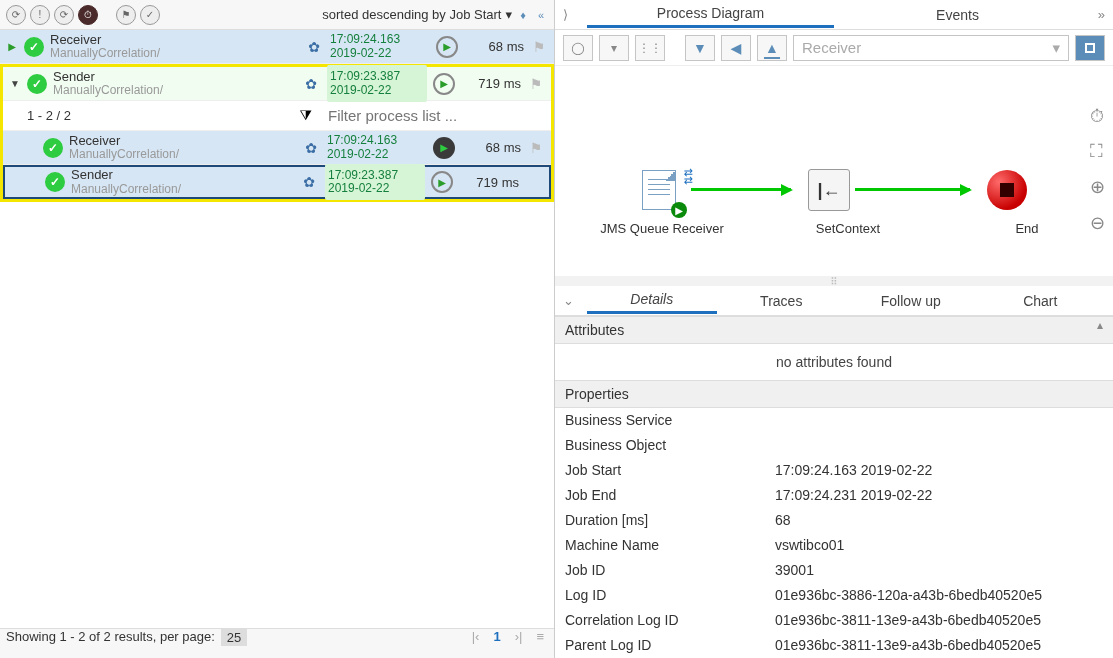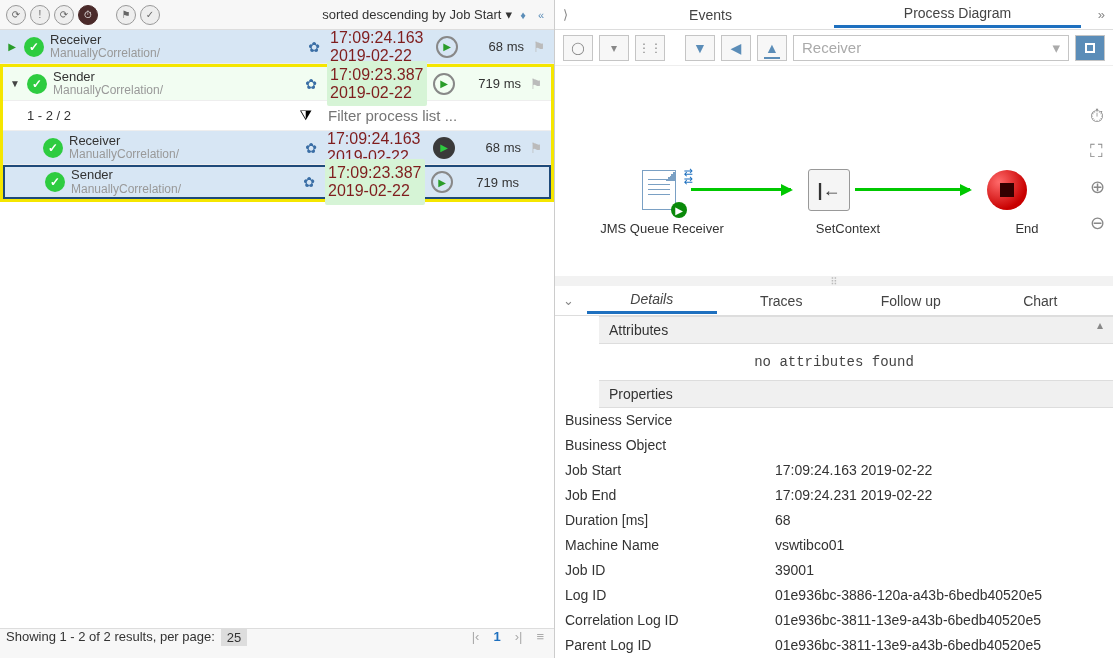--- a/index.html
+++ b/index.html
@@ -30,21 +30,21 @@
   .tri { width: 12px; display: inline-flex; justify-content: center; font-size: 10px; color: #2a9d2a; cursor: pointer; }
   .tri.down { color: #444; }
   .status-circle {
     width: 20px; height: 20px; border-radius: 50%; background: #2ecc40; color: #fff;
     display: inline-flex; align-items: center; justify-content: center; font-size: 12px; font-weight: bold;
   }
   .row-main { flex: 1; display: flex; flex-direction: column; line-height: 1.1; }
   .row-main .name { color: #333; font-size: 13px; }
   .row-main .path { color: #999; font-size: 12px; }
   .row-gear { color: #3a6ea5; font-size: 14px; width: 20px; text-align: center; cursor: pointer; }
-  .row-time { width: 100px; font-size: 16px; line-height: 1.1; color: #7f1d1d; }
+  .row-time { width: 100px; font-size: 12px; line-height: 1.1; color: #15803d; }
   .row-time.green-bg { background: #d6f4d6; padding: 5px 3px; border-radius: 2px; }
   .row-play {
     width: 22px; height: 22px; border-radius: 50%; border: 2px solid #888;
     display: inline-flex; align-items: center; justify-content: center; color: #2a9d2a; font-size: 10px;
     cursor: pointer;
   }
   .row-play.dark { background: #3a3a3a; border-color: #3a3a3a; color: #2ecc40; }
   .row-dur { width: 60px; text-align: right; font-size: 13px; }
   .row-flag { width: 18px; color: #bbb; font-size: 14px; text-align: center; cursor: pointer; }
 
@@ -134,22 +134,22 @@
   .node-end .square { width: 14px; height: 14px; background:#300; }
 
   .drag-handle { height: 10px; display:flex; justify-content:center; align-items:center; color:#bbb; font-size:10px; background:#f2f2f2; cursor: row-resize; }
 
   
   .details-tabs { height: 30px; display:flex; align-items:center; border-bottom:1px solid #ddd; padding:0 8px; gap: 0; }
   .details-tabs .chev { width:24px; color:#888; cursor:pointer; }
   .details-tabs .dtab { flex:1; text-align:center; font-size:14px; color:#444; padding:4px 0; cursor:pointer; }
   .details-tabs .dtab.active { border-bottom: 3px solid #1e70bf; font-weight:500;font-style:italic; }
   .details-body { flex:1; overflow-y:auto; position:relative; padding-bottom: 4px; }
-  .section-head { background:#f0f0f0; padding: 5px 10px; font-size: 14px; border-top:1px solid #ddd; border-bottom:1px solid #ddd;margin-left:44px; }
-  .no-attrs { text-align:center; padding: 10px 0; font-size: 14px; color:#444;font-family:Liberation Mono, monospace; }
+  .section-head { background:#f0f0f0; padding: 5px 10px; font-size: 14px; border-top:1px solid #ddd; border-bottom:1px solid #ddd; }
+  .no-attrs { text-align:center; padding: 10px 0; font-size: 14px; color:#444; }
   .props { }
   .prop-row { display:flex; padding: 2px 10px; font-size: 14px; line-height: 1.5; }
   .prop-row .k { width: 210px; }
   .prop-row .v { flex:1; }
   .scroll-hint { position:absolute; right:2px; top:2px; width:14px; height:14px; color:#888; font-size:12px; }
 
 </style>
 </head>
 <body>
 
@@ -258,22 +258,22 @@
       <span class="pgicon">|‹</span>
       <span class="pgnum">1</span>
       <span class="pgicon">›|</span>
       <span class="pgicon">≡</span>
     </div>
   </div>
 
   <div class="right-panel">
     <div class="rp-top">
       <span class="chev">⟩</span>
+      <span class="tab active">Process Diagram</span>
       <span class="tab">Events</span>
-      <span class="tab active">Process Diagram</span>
       <span class="chevr">»</span>
     </div>
 
     <div class="rp-tools">
       <span class="toolbtn">◯</span>
       <span class="toolbtn">▾</span>
       <span class="toolbtn">⋮⋮</span>
       <span class="sep"></span>
       <span class="toolbtn nav-blue">▼</span>
       <span class="toolbtn nav-blue">◀</span>

